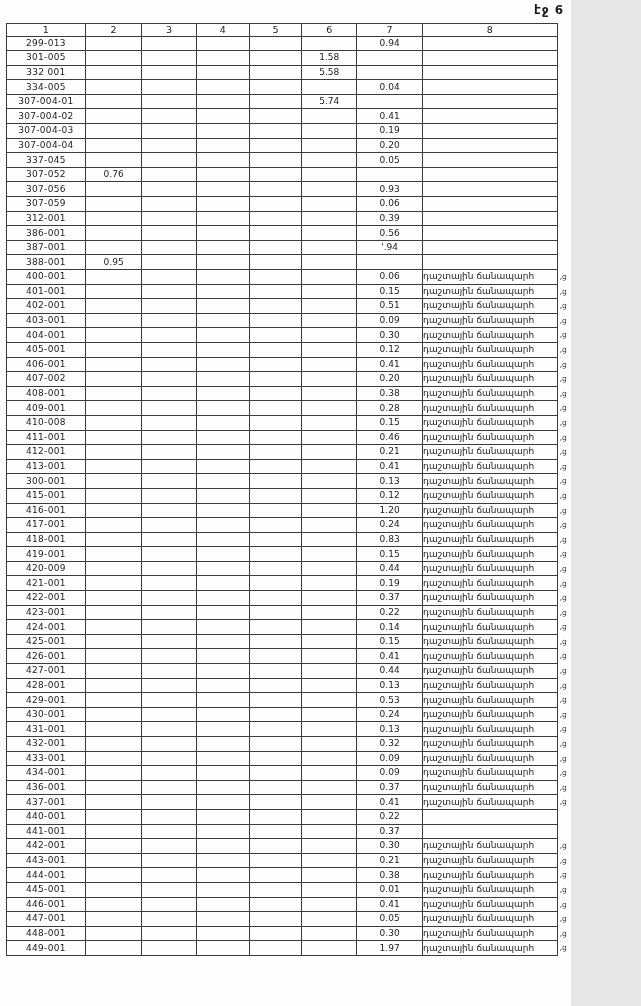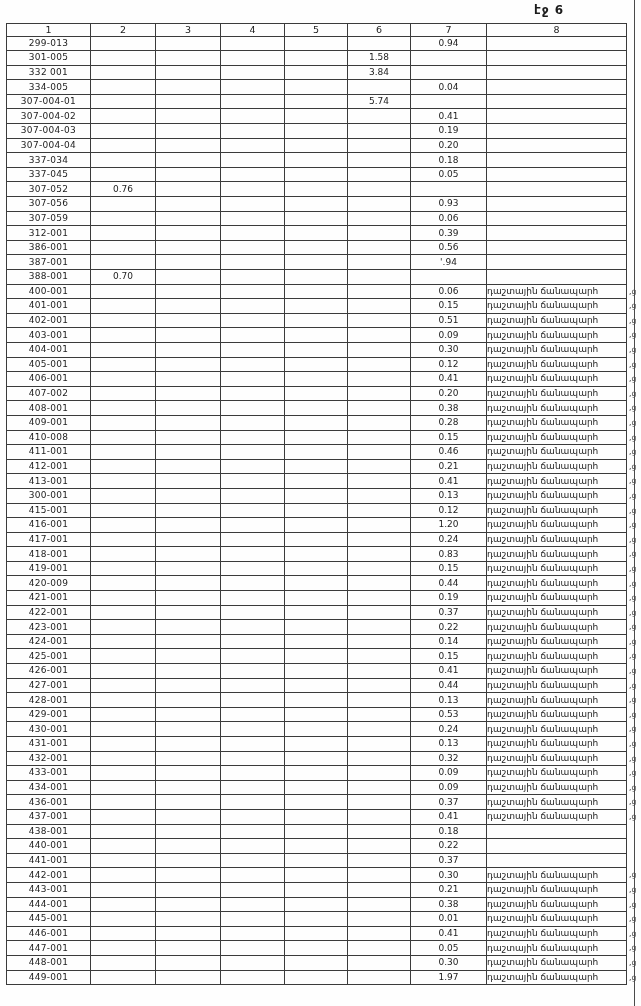--- a/index.html
+++ b/index.html
@@ -1,18 +1,18 @@
 <!DOCTYPE html>
 <html><head>
 <meta charset="utf-8">
 <style>
   html,body{margin:0;padding:0;background:#e8e8e8;}
   .page{
     position:relative;
-    width:641px;height:1006px;
+    width:571px;height:1006px;
     background:#fefefe;
     font-family:"DejaVu Sans", sans-serif;
     color:#1c1c1c;
     overflow:hidden;
   }
   .page-label{
     position:absolute;top:3px;left:534px;
     font-size:12px;font-weight:bold;letter-spacing:1px;
   }
   .edge-line{
@@ -102,21 +102,21 @@
     <td class="c8"></td>
     <td class="edge"></td>
   </tr>
 
   <tr>
     <td class="c1">332 001</td>
     <td class="c2"></td>
     <td class="c3"></td>
     <td class="c4"></td>
     <td class="c5"></td>
-    <td class="c6">3.84</td>
+    <td class="c6">5.58</td>
     <td class="c7"></td>
     <td class="c8"></td>
     <td class="edge"></td>
   </tr>
 
   <tr>
     <td class="c1">334-005</td>
     <td class="c2"></td>
     <td class="c3"></td>
     <td class="c4"></td>
@@ -169,31 +169,20 @@
     <td class="c3"></td>
     <td class="c4"></td>
     <td class="c5"></td>
     <td class="c6"></td>
     <td class="c7">0.20</td>
     <td class="c8"></td>
     <td class="edge"></td>
   </tr>
 
 
-  <tr>
-    <td class="c1">337-034</td>
-    <td class="c2"></td>
-    <td class="c3"></td>
-    <td class="c4"></td>
-    <td class="c5"></td>
-    <td class="c6"></td>
-    <td class="c7">0.18</td>
-    <td class="c8"></td>
-    <td class="edge"></td>
-  </tr>
 
   <tr>
     <td class="c1">337-045</td>
     <td class="c2"></td>
     <td class="c3"></td>
     <td class="c4"></td>
     <td class="c5"></td>
     <td class="c6"></td>
     <td class="c7">0.05</td>
     <td class="c8"></td>
@@ -267,21 +256,21 @@
     <td class="c4"></td>
     <td class="c5"></td>
     <td class="c6"></td>
     <td class="c7">'.94</td>
     <td class="c8"></td>
     <td class="edge"></td>
   </tr>
 
   <tr>
     <td class="c1">388-001</td>
-    <td class="c2">0.70</td>
+    <td class="c2">0.95</td>
     <td class="c3"></td>
     <td class="c4"></td>
     <td class="c5"></td>
     <td class="c6"></td>
     <td class="c7"></td>
     <td class="c8"></td>
     <td class="edge"></td>
   </tr>
 
   <tr>
@@ -721,31 +710,20 @@
     <td class="c2"></td>
     <td class="c3"></td>
     <td class="c4"></td>
     <td class="c5"></td>
     <td class="c6"></td>
     <td class="c7">0.41</td>
     <td class="c8">դաշտային ճանապարհ</td>
     <td class="edge">,ց</td>
   </tr>
 
-  <tr>
-    <td class="c1">438-001</td>
-    <td class="c2"></td>
-    <td class="c3"></td>
-    <td class="c4"></td>
-    <td class="c5"></td>
-    <td class="c6"></td>
-    <td class="c7">0.18</td>
-    <td class="c8"></td>
-    <td class="edge"></td>
-  </tr>
 
   <tr>
     <td class="c1">440-001</td>
     <td class="c2"></td>
     <td class="c3"></td>
     <td class="c4"></td>
     <td class="c5"></td>
     <td class="c6"></td>
     <td class="c7">0.22</td>
     <td class="c8"></td>

